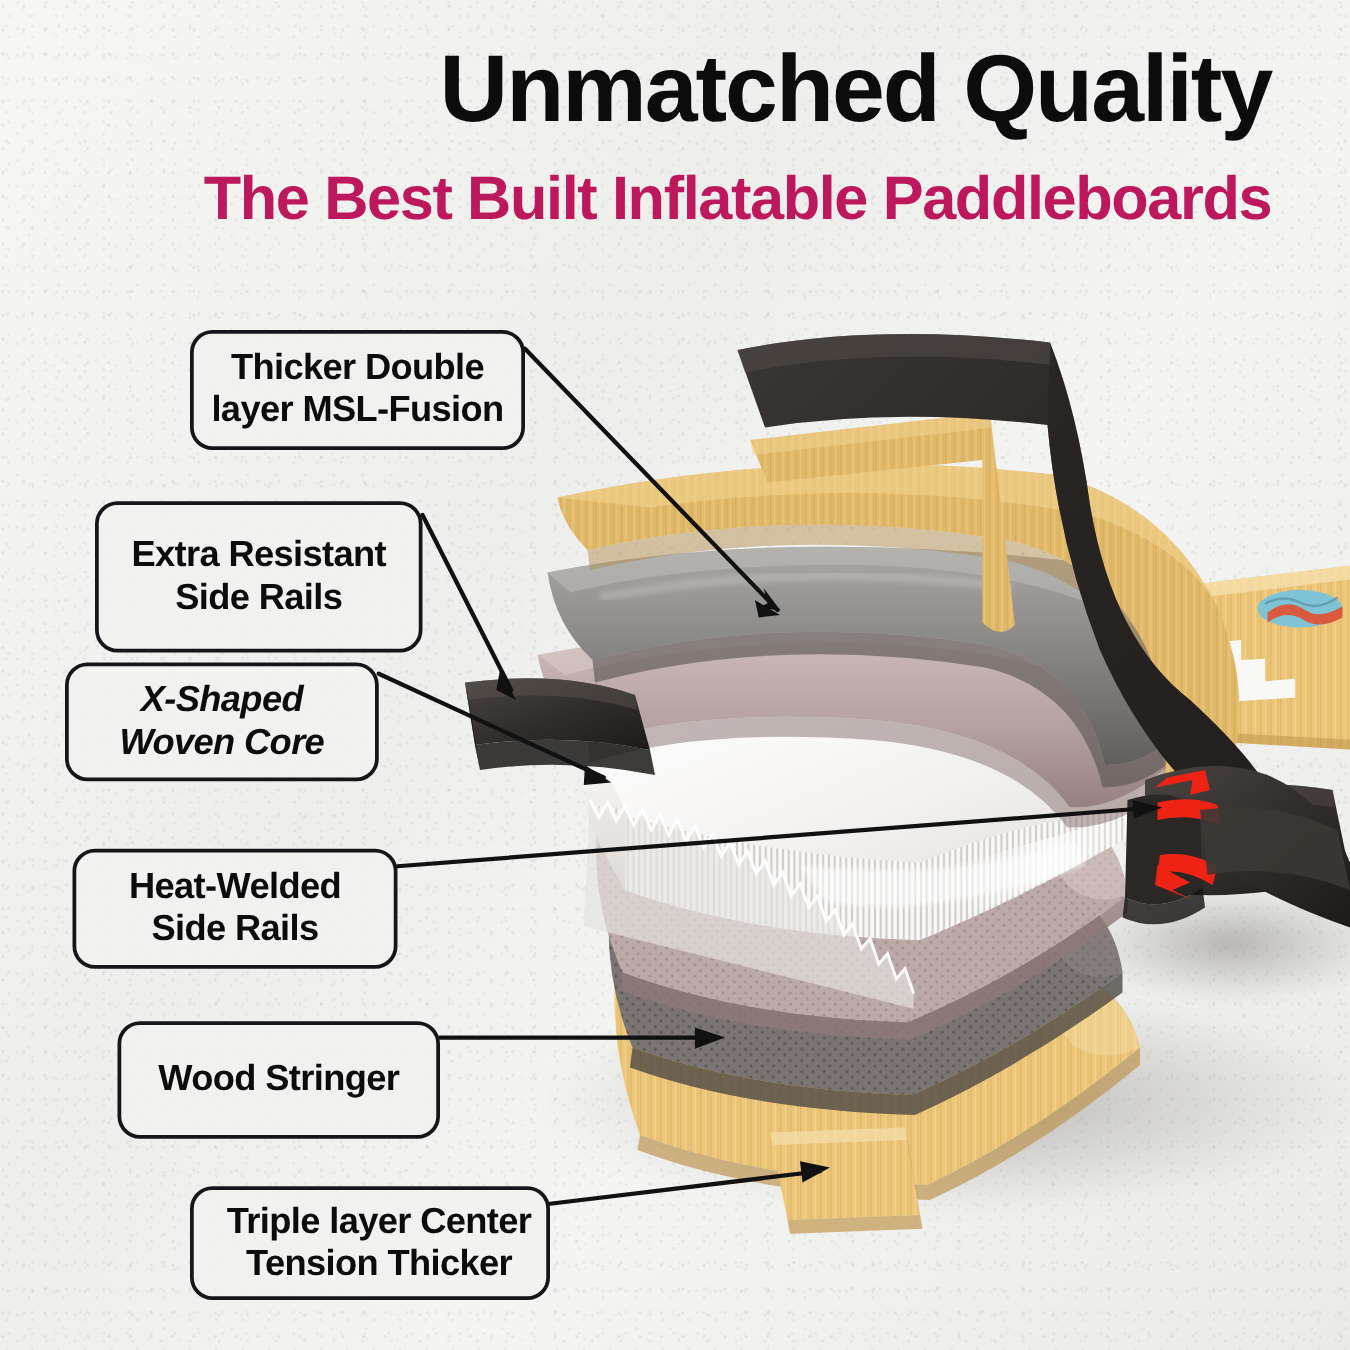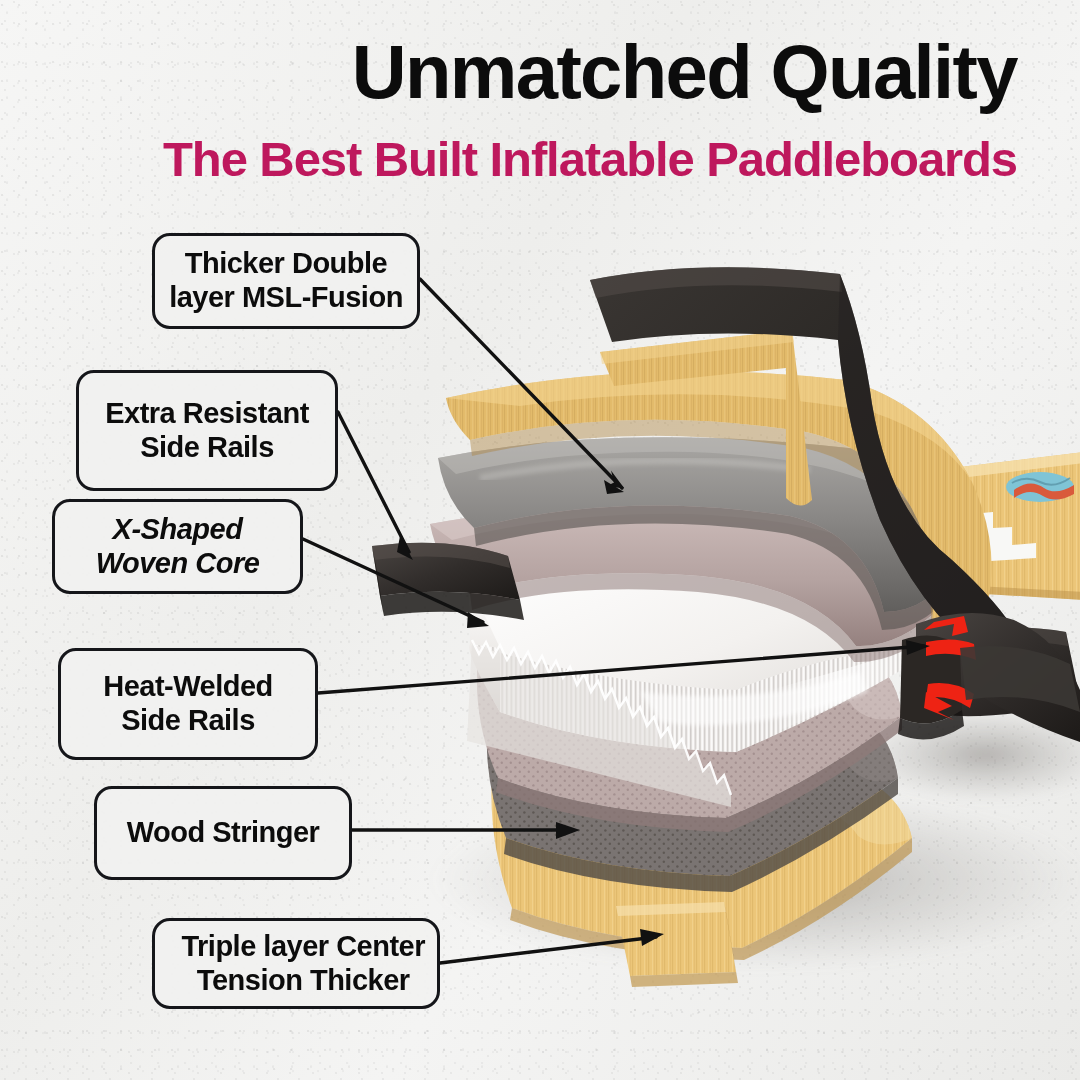--- a/index.html
+++ b/index.html
@@ -37,20 +37,21 @@
   #callout-layer{position:absolute;left:0;top:0;width:1080px;height:1080px;z-index:5;}
 
   .callout{
     position:absolute;box-sizing:border-box;
     background:rgba(241,241,240,.93);
     border:3px solid #15161a;border-radius:18px;
     display:flex;align-items:center;justify-content:center;
     text-align:center;color:#0c0c0c;
     font-size:29px;font-weight:800;line-height:1.16;letter-spacing:-.5px;
     padding:6px 12px;
+    margin-top:31px;
   }
   .cl-line{line-height:1.16;}
 </style>
 </head>
 <body>
 
 <div id="paper-texture"></div>
 
 <svg id="art" viewBox="0 0 1080 1080">
   <defs>
@@ -289,21 +290,21 @@
         <div class="cl-line">Extra Resistant</div>
         <div class="cl-line">Side Rails</div>
       </div>
     </div>
     <div class="callout" style="left: 52px; top: 499px; width: 251px; height: 95px; font-style: italic;">
       <div>
         <div class="cl-line">X-Shaped</div>
         <div class="cl-line">Woven Core</div>
       </div>
     </div>
-    <div class="callout" style="left: 58px; top: 648px; width: 260px; height: 112px;">
+    <div class="callout" style="left: 58px; top: 648px; width: 260px; height: 96px;">
       <div>
         <div class="cl-line">Heat-Welded</div>
         <div class="cl-line">Side Rails</div>
       </div>
     </div>
     <div class="callout" style="left: 94px; top: 786px; width: 258px; height: 94px;">
       <div>
         <div class="cl-line">Wood Stringer</div>
       </div>
     </div>

